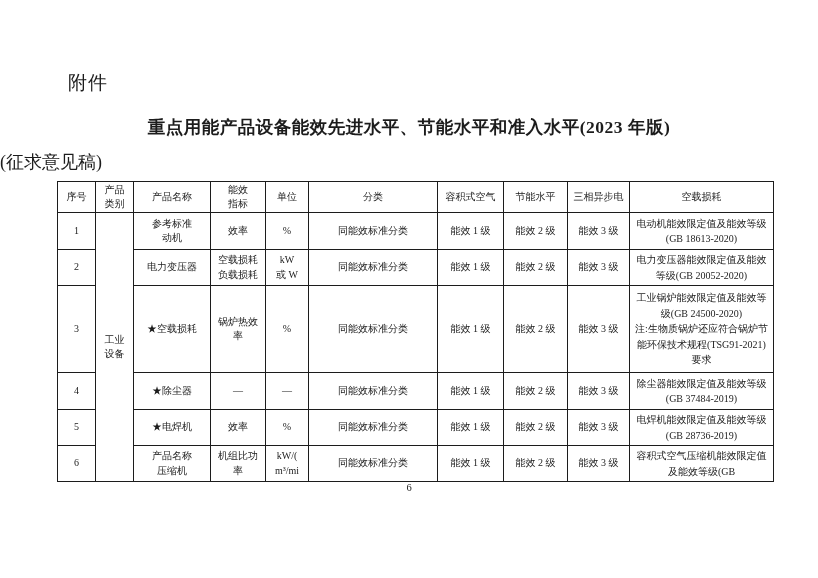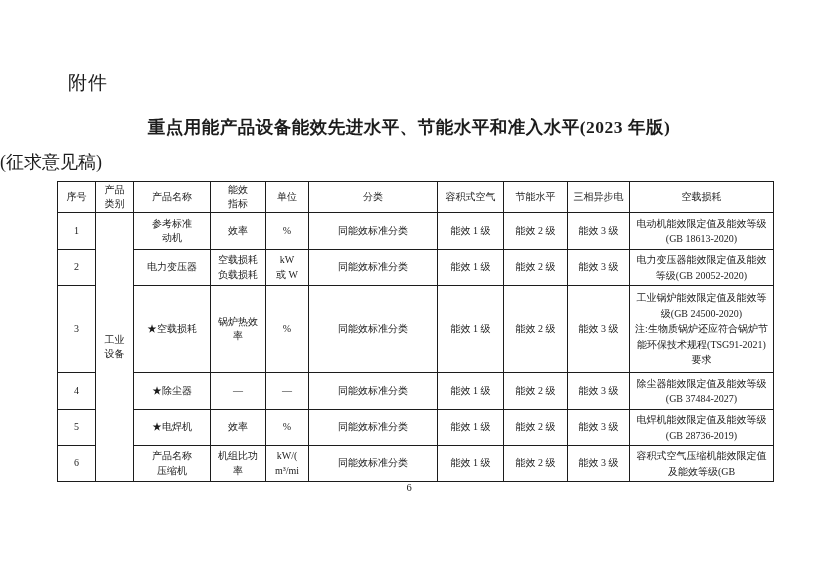--- a/index.html
+++ b/index.html
@@ -141,21 +141,21 @@
   </tr>
       <tr>
     <td>4</td>
     <td>★除尘器</td>
     <td>—</td>
     <td>—</td>
     <td>同能效标准分类</td>
     <td>能效 1 级</td>
     <td>能效 2 级</td>
     <td>能效 3 级</td>
-    <td class="ref">除尘器能效限定值及能效等级(GB 37484-2027)</td>
+    <td class="ref">除尘器能效限定值及能效等级(GB 37484-2019)</td>
   </tr>
       <tr>
     <td>5</td>
     <td>★电焊机</td>
     <td>效率</td>
     <td>%</td>
     <td>同能效标准分类</td>
     <td>能效 1 级</td>
     <td>能效 2 级</td>
     <td>能效 3 级</td>

